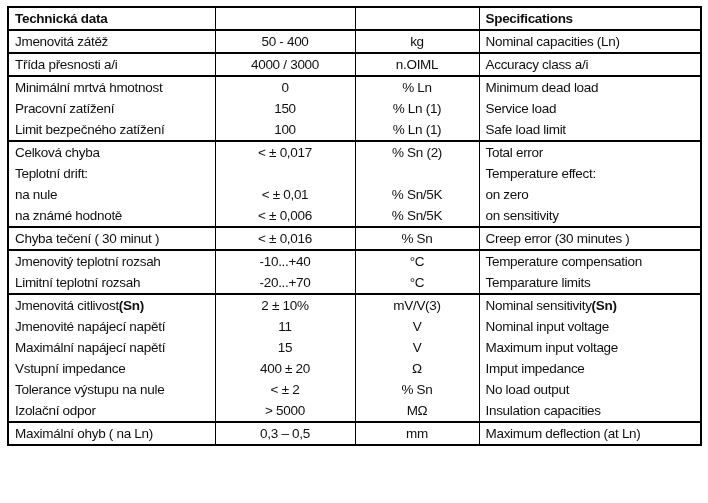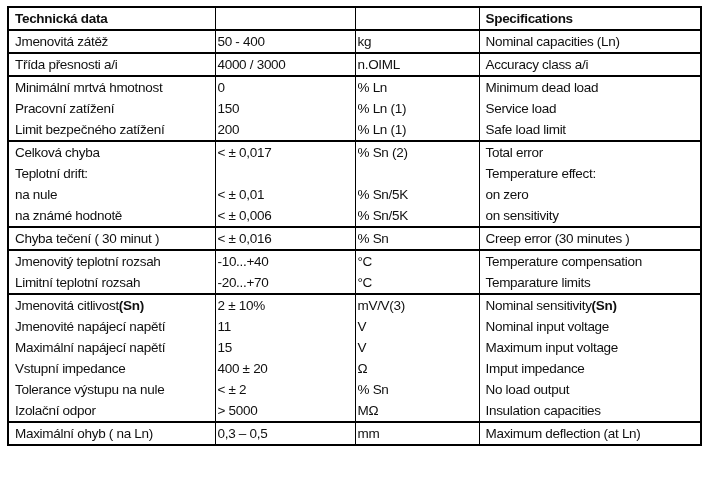--- a/index.html
+++ b/index.html
@@ -40,21 +40,21 @@
     font-weight: bold;
   }
   
   .spec-table th + th,
   .spec-table td + td {
     border-left: 1px solid #000000;
   }
   
   .spec-table td:nth-child(2),
   .spec-table td:nth-child(3) {
-    text-align: left;
+    text-align: center;
     padding: 1px 2px;
   }
   
   .spec-table thead th,
   .spec-table tr.section-end td {
     border-bottom: 2px solid #000000;
   }
   .bp {
     font-weight: bold;
   }
@@ -101,21 +101,21 @@
     <td><span class="txt">Minimum dead load</span><b class="bp"></b></td>
   </tr>
         <tr>
     <td><span class="txt">Pracovní zatížení</span><b class="bp"></b></td>
     <td>150</td>
     <td>% Ln (1)</td>
     <td><span class="txt">Service load</span><b class="bp"></b></td>
   </tr>
         <tr class="section-end">
     <td><span class="txt">Limit bezpečného zatížení</span><b class="bp"></b></td>
-    <td>200</td>
+    <td>100</td>
     <td>% Ln (1)</td>
     <td><span class="txt">Safe load limit</span><b class="bp"></b></td>
   </tr>
         <tr>
     <td><span class="txt">Celková chyba</span><b class="bp"></b></td>
     <td>&lt; ± 0,017</td>
     <td>% Sn (2)</td>
     <td><span class="txt">Total error</span><b class="bp"></b></td>
   </tr>
         <tr>

